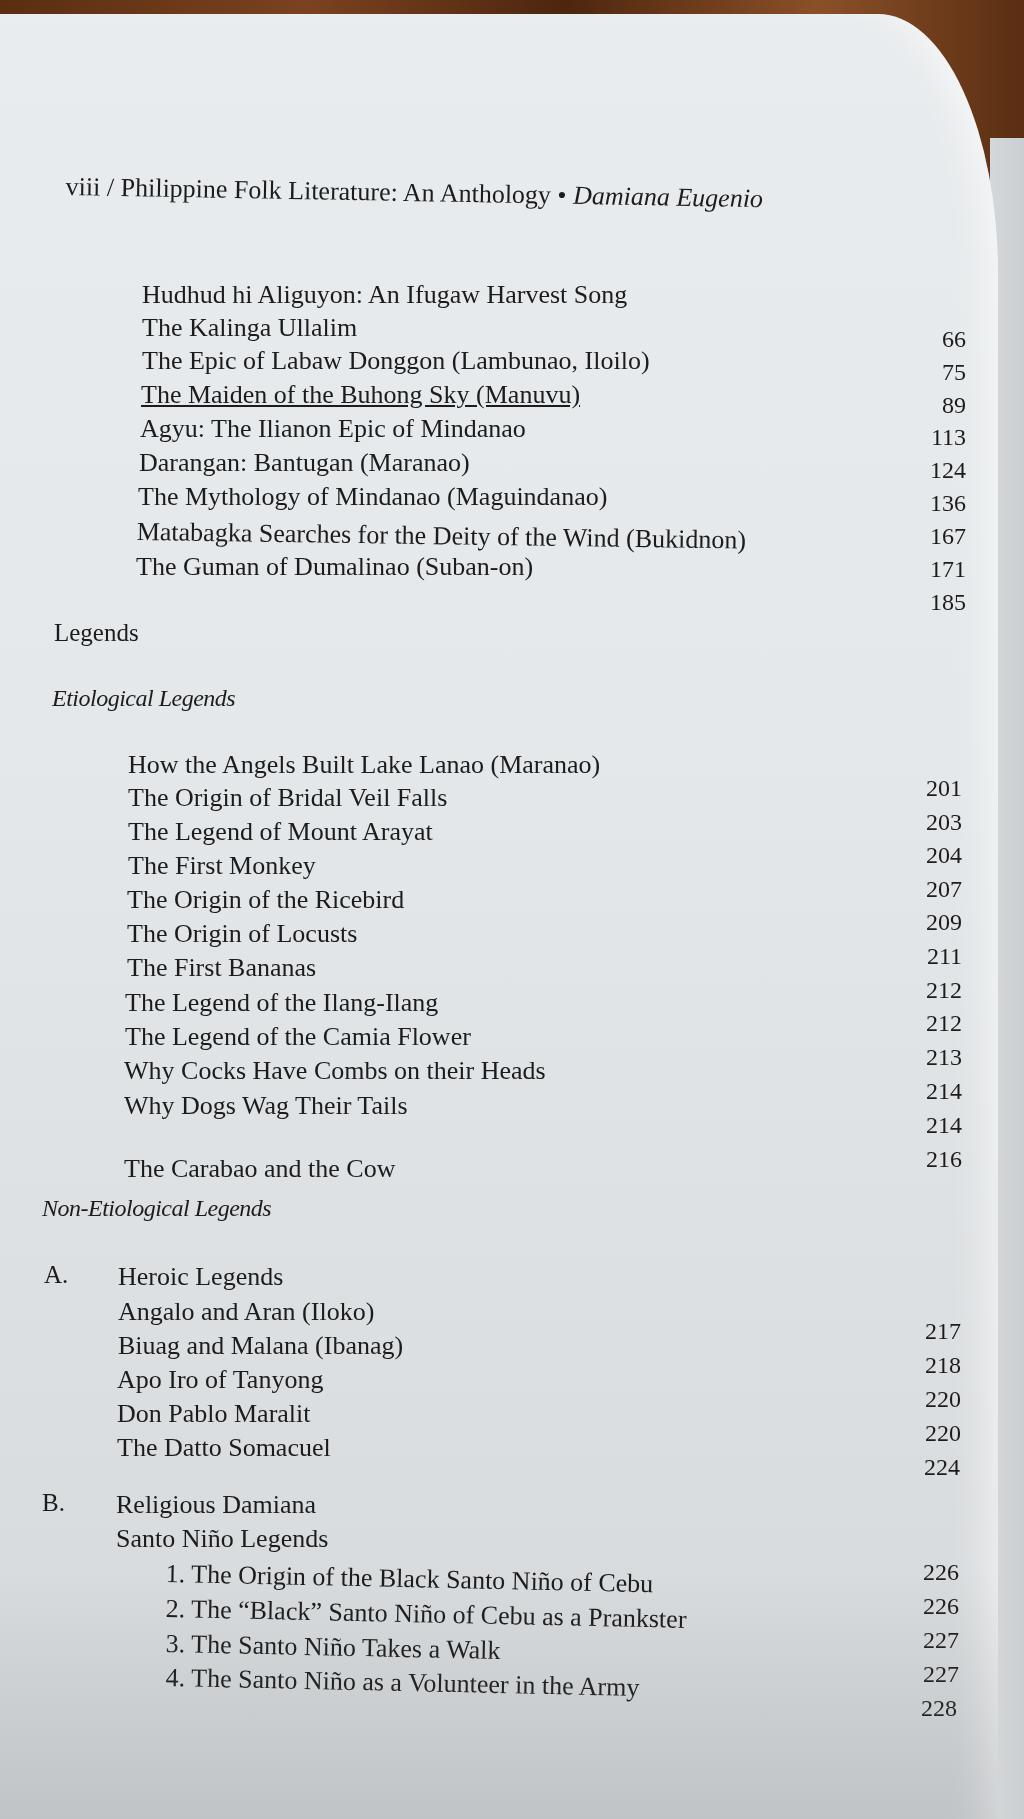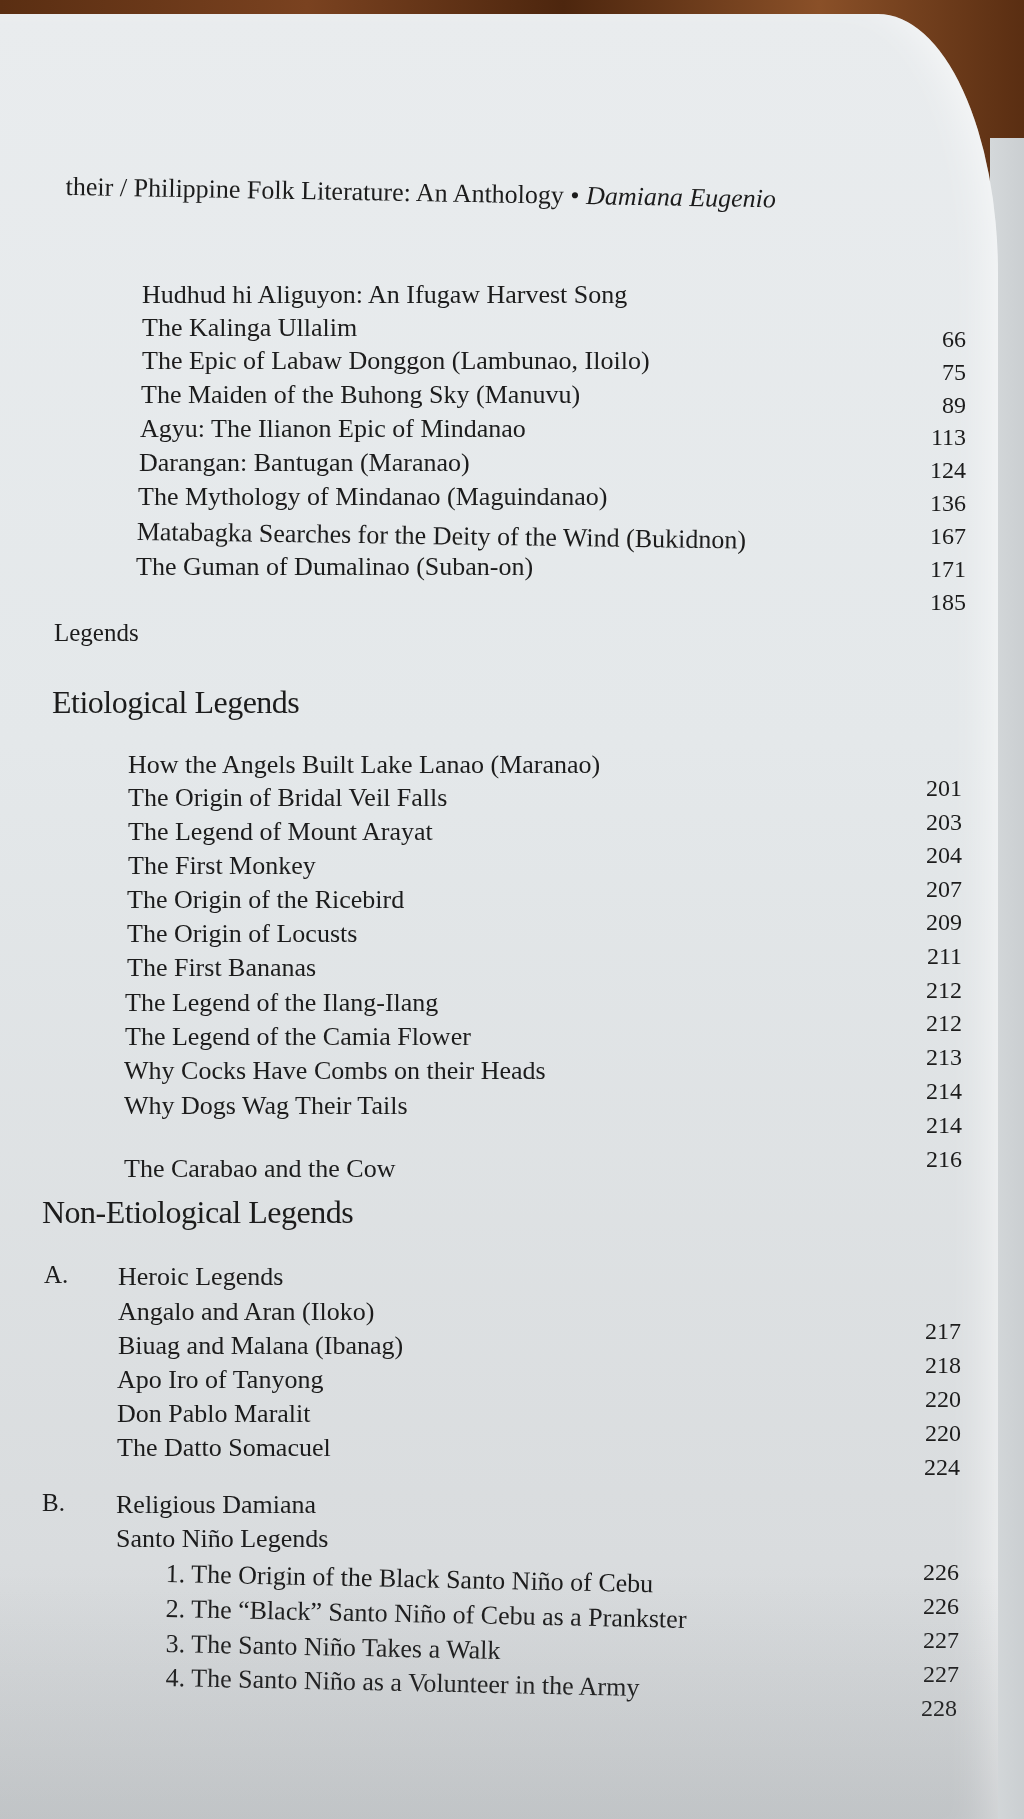--- a/index.html
+++ b/index.html
@@ -24,43 +24,43 @@
     background: linear-gradient(180deg, rgba(0,0,0,0) 0%, rgba(120,125,130,0.18) 100%);
   }
   .running-head {
     position:absolute; left:70px; top:158px; font-size:26px; white-space:nowrap;
     transform: rotate(1.0deg); transform-origin:left top;
   }
   .running-head .author { font-style:italic; }
   .row { position:absolute; font-size:26px; white-space:nowrap; line-height:1; }
   .num { position:absolute; font-size:24px; white-space:nowrap; line-height:1; text-align:right; width:60px; }
   .heading-bold { position:absolute; font-size:25px; font-weight:normal; line-height:1; }
-  .heading-ital { position:absolute; font-size:32px; line-height:1; letter-spacing:-0.5px; }
+  .heading-ital { position:absolute; font-size:24px; font-style:italic; line-height:1; letter-spacing:-0.5px; }
   .letter { position:absolute; font-size:25px; line-height:1; }
 </style>
 </head>
 <body>
 
 <div class="under-page"></div>
 
 <div class="page">
 
   <div class="running-head">
-    <span>their</span>
+    <span>viii</span>
     <span>/</span>
     <span>Philippine Folk Literature: An Anthology</span>
     <span>•</span>
     <span class="author">Damiana Eugenio</span>
   </div>
 
   <div>
     <div class="row" style="left:146px;top:268px;">Hudhud hi Aliguyon: An Ifugaw Harvest Song</div>
     <div class="row" style="left:146px;top:301px;">The Kalinga Ullalim</div>
     <div class="row" style="left:146px;top:334px;">The Epic of Labaw Donggon (Lambunao, Iloilo)</div>
-    <div class="row" style="left:145px;top:368px;">The Maiden of the Buhong Sky (Manuvu)</div>
+    <div class="row" style="left:145px;top:368px;text-decoration:underline;">The Maiden of the Buhong Sky (Manuvu)</div>
     <div class="row" style="left:144px;top:402px;">Agyu: The Ilianon Epic of Mindanao</div>
     <div class="row" style="left:143px;top:436px;">Darangan: Bantugan (Maranao)</div>
     <div class="row" style="left:142px;top:470px;">The Mythology of Mindanao (Maguindanao)</div>
     <div class="row" style="left:141px;top:505px;transform:rotate(0.8deg);transform-origin:left top;">Matabagka Searches for the Deity of the Wind (Bukidnon)</div>
     <div class="row" style="left:140px;top:540px;">The Guman of Dumalinao (Suban-on)</div>
 
     <div class="num" style="left:910px;top:313px;">66</div>
     <div class="num" style="left:910px;top:346px;">75</div>
     <div class="num" style="left:910px;top:379px;">89</div>
     <div class="num" style="left:910px;top:411px;">113</div>

